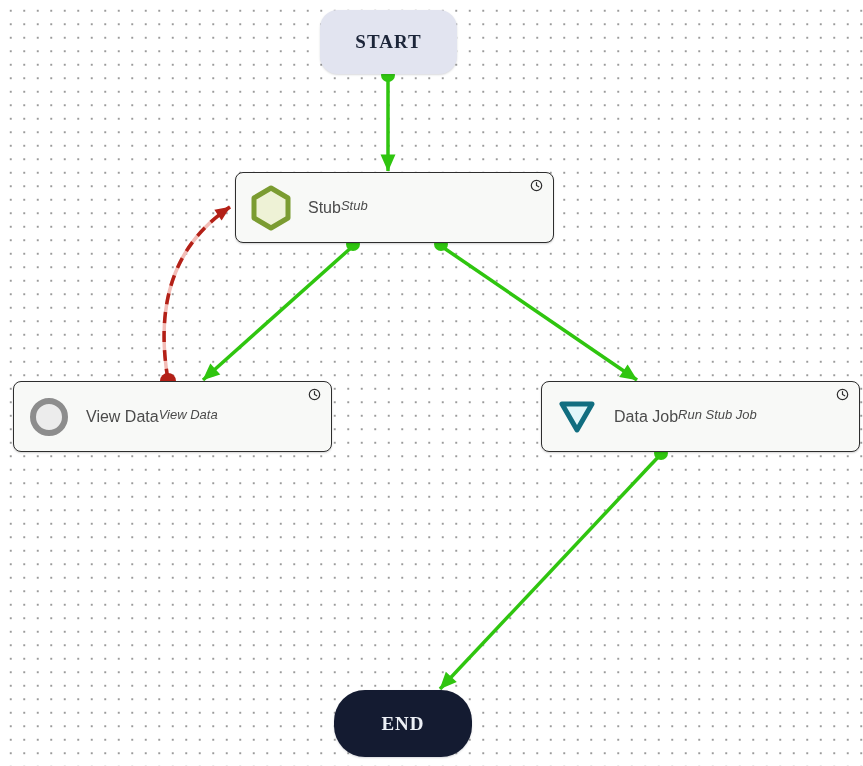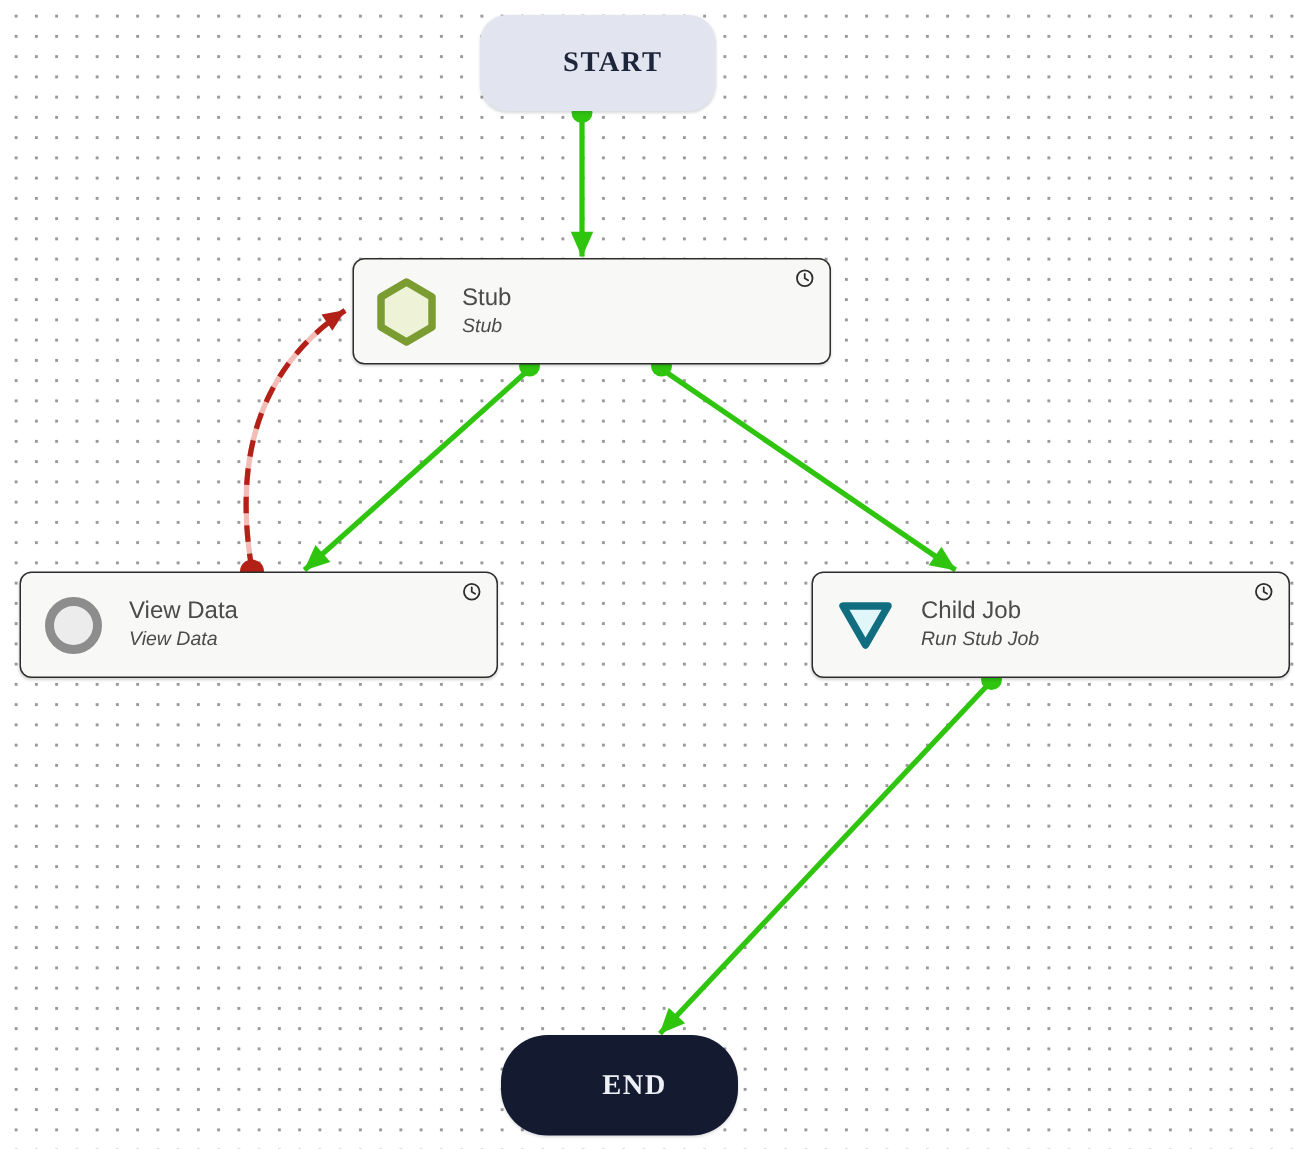--- a/index.html
+++ b/index.html
@@ -32,21 +32,20 @@
     display: flex;
     align-items: center;
     justify-content: center;
     border-radius: 18px;
     font-family: "Liberation Serif", "DejaVu Serif", serif;
     font-weight: bold;
     font-size: 19px;
     letter-spacing: 1px;
     cursor: pointer;
     box-shadow: 0 1px 2px rgba(40,44,63,0.18);
-    padding-left: 20px;
   }
   .terminal.start {
     left: 320px; top: 10px; width: 137px; height: 64px;
     background: #e2e4f0;
     color: #1c2539;
   }
   .terminal.end {
     left: 334px; top: 690px; width: 138px; height: 67px;
     background: #141b31;
     color: #edf0f6;
@@ -70,21 +69,21 @@
   .step .icon-box {
     width: 44px;
     display: flex;
     align-items: center;
     justify-content: center;
     flex: none;
   }
   .step .labels {
     margin-left: 15px;
     display: flex;
-    flex-direction: column;
+    flex-direction: row;
     line-height: 1.25;
   }
   .step .title {
     font-size: 16px;
     color: #4b4b4b;
   }
   .step .subtitle {
     font-size: 13px;
     font-style: italic;
     color: #4b4b4b;
@@ -166,21 +165,21 @@
     </svg>
   </div>
 
   <div class="step childjob">
     <span class="icon-box">
       <svg width="40" height="36" viewBox="0 0 40 36">
         <polygon points="5,5 35,5 20,31" fill="#e1f6f9" stroke="#116e80" stroke-width="5" stroke-linejoin="round"></polygon>
       </svg>
     </span>
     <span class="labels">
-      <span class="title">Child Job</span>
+      <span class="title">Data Job</span>
       <span class="subtitle">Run Stub Job</span>
     </span>
     <svg class="clock" viewBox="0 0 14 14">
       <circle cx="7" cy="7" r="5.6" fill="none" stroke="#2e2e2e" stroke-width="1.3"></circle>
       <path d="M7 3.8 V7 L9.4 8.4" fill="none" stroke="#2e2e2e" stroke-width="1.3" stroke-linecap="round"></path>
     </svg>
   </div>
 
   <div class="terminal end">
     <span>END</span>

